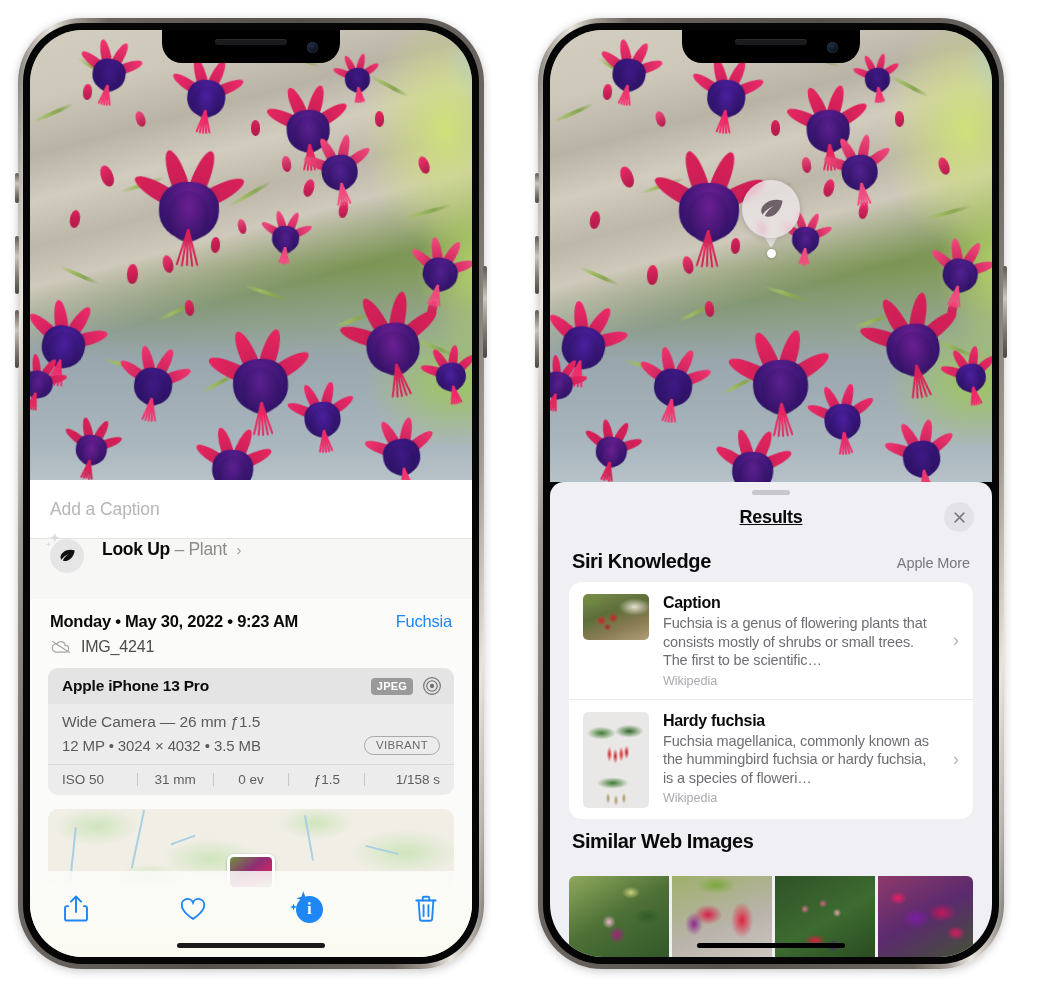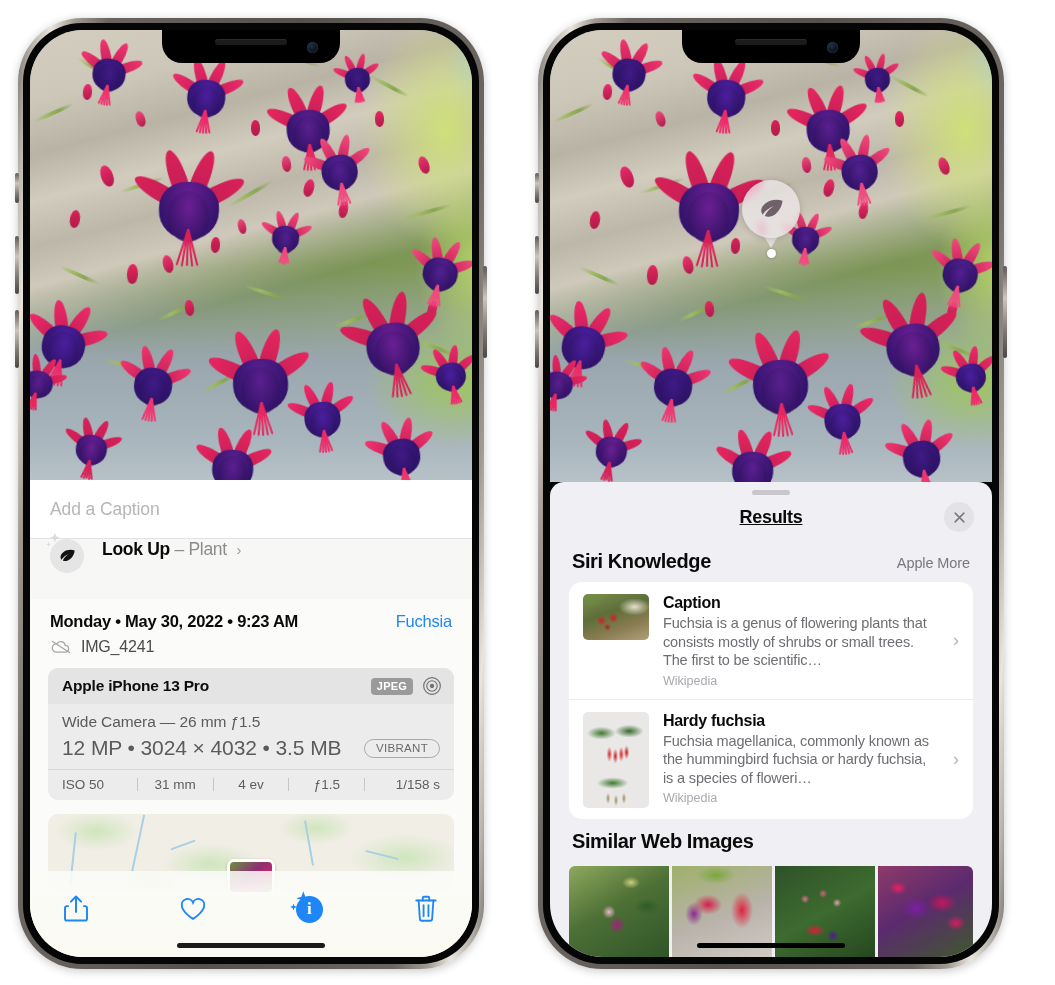--- a/index.html
+++ b/index.html
@@ -211,21 +211,21 @@
   .exif-dev { font-size: 15.5px; font-weight: 700; color: #0d0d0d; letter-spacing: -0.2px; }
   .exif-head-right { display: flex; align-items: center; gap: 9px; }
   .chip-jpeg {
     font-size: 11px; font-weight: 700; color: #ffffff; background: #9a9a9a;
     padding: 2px 6px 3px 6px; border-radius: 4px; letter-spacing: 0.2px;
   }
   .aperture-icon { width: 20px; height: 20px; color: #707070; }
   .exif-body { padding: 9px 14px 9px 14px; }
   .exif-lens { font-size: 15.5px; color: #5b5b5b; letter-spacing: -0.1px; }
   .exif-row2 { display: flex; align-items: center; justify-content: space-between; margin-top: 5px; }
-  .exif-size { font-size: 21px; color: #5b5b5b; letter-spacing: -0.1px; }
+  .exif-size { font-size: 15px; color: #5b5b5b; letter-spacing: -0.1px; }
   .chip-vibrant {
     font-size: 11.5px; color: #6a6a6a; border: 1px solid #a9a9a9;
     border-radius: 11px; padding: 2px 11px 3px 11px; letter-spacing: 0.3px;
   }
   .exif-stats {
     display: flex; align-items: center; border-top: 1px solid #d8d8d8;
     padding: 7px 12px 8px 12px;
   }
   .exif-stats .st { flex: 1; text-align: center; font-size: 13.5px; color: #5e5e5e; }
   .exif-stats .st:first-child { text-align: left; padding-left: 2px; }
@@ -727,21 +727,21 @@
               <div class="exif-row2">
                 <span class="exif-size">12 MP • 3024 × 4032 • 3.5 MB</span>
                 <span class="chip-vibrant">VIBRANT</span>
               </div>
             </div>
             <div class="exif-stats" id="exif-stats">
                 <div class="st">ISO 50</div>
                 <div class="sep"></div>
                 <div class="st">31 mm</div>
                 <div class="sep"></div>
-                <div class="st">4 ev</div>
+                <div class="st">0 ev</div>
                 <div class="sep"></div>
                 <div class="st">ƒ1.5</div>
                 <div class="sep"></div>
                 <div class="st">1/158 s</div>
               </div>
           </div>
 
           <div class="map-card">
             <div class="riv" style="left:22%;top:0;width:2px;height:60px;transform:rotate(12deg)"></div>
             <div class="riv" style="left:30%;top:30px;width:26px;height:2px;transform:rotate(-20deg)"></div>
@@ -1115,21 +1115,21 @@
               <div class="kn-thumb t2"></div>
               <div class="kn-body">
                 <div class="kn-title">Hardy fuchsia</div>
                 <div class="kn-desc">Fuchsia magellanica, commonly known as the hummingbird fuchsia or hardy fuchsia, is a species of floweri…</div>
                 <div class="kn-src">Wikipedia</div>
               </div>
               <span class="kn-chev">›</span>
             </div>
           </div>
 
-          <div class="sec-head" style="padding-bottom:13px">
+          <div class="sec-head" style="padding-bottom:23px">
             <span class="sec-title">Similar Web Images</span>
           </div>
 
           <div class="web-row">
             <div class="web-thumb w1"></div>
             <div class="web-thumb w2"></div>
             <div class="web-thumb w3"></div>
             <div class="web-thumb w4"></div>
           </div>
         </div>

